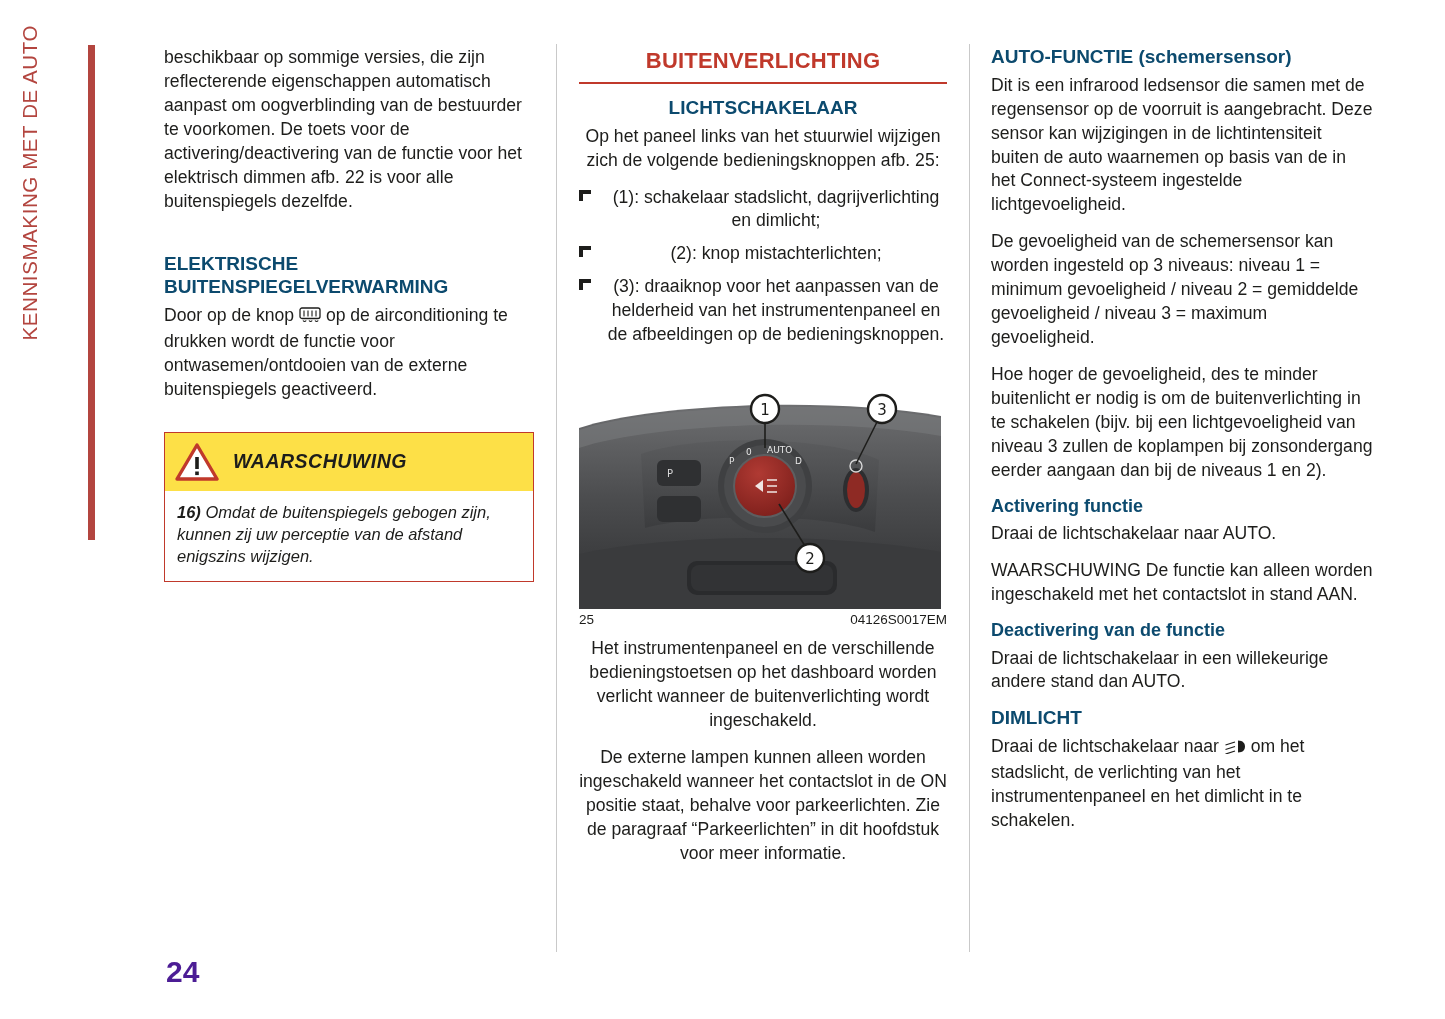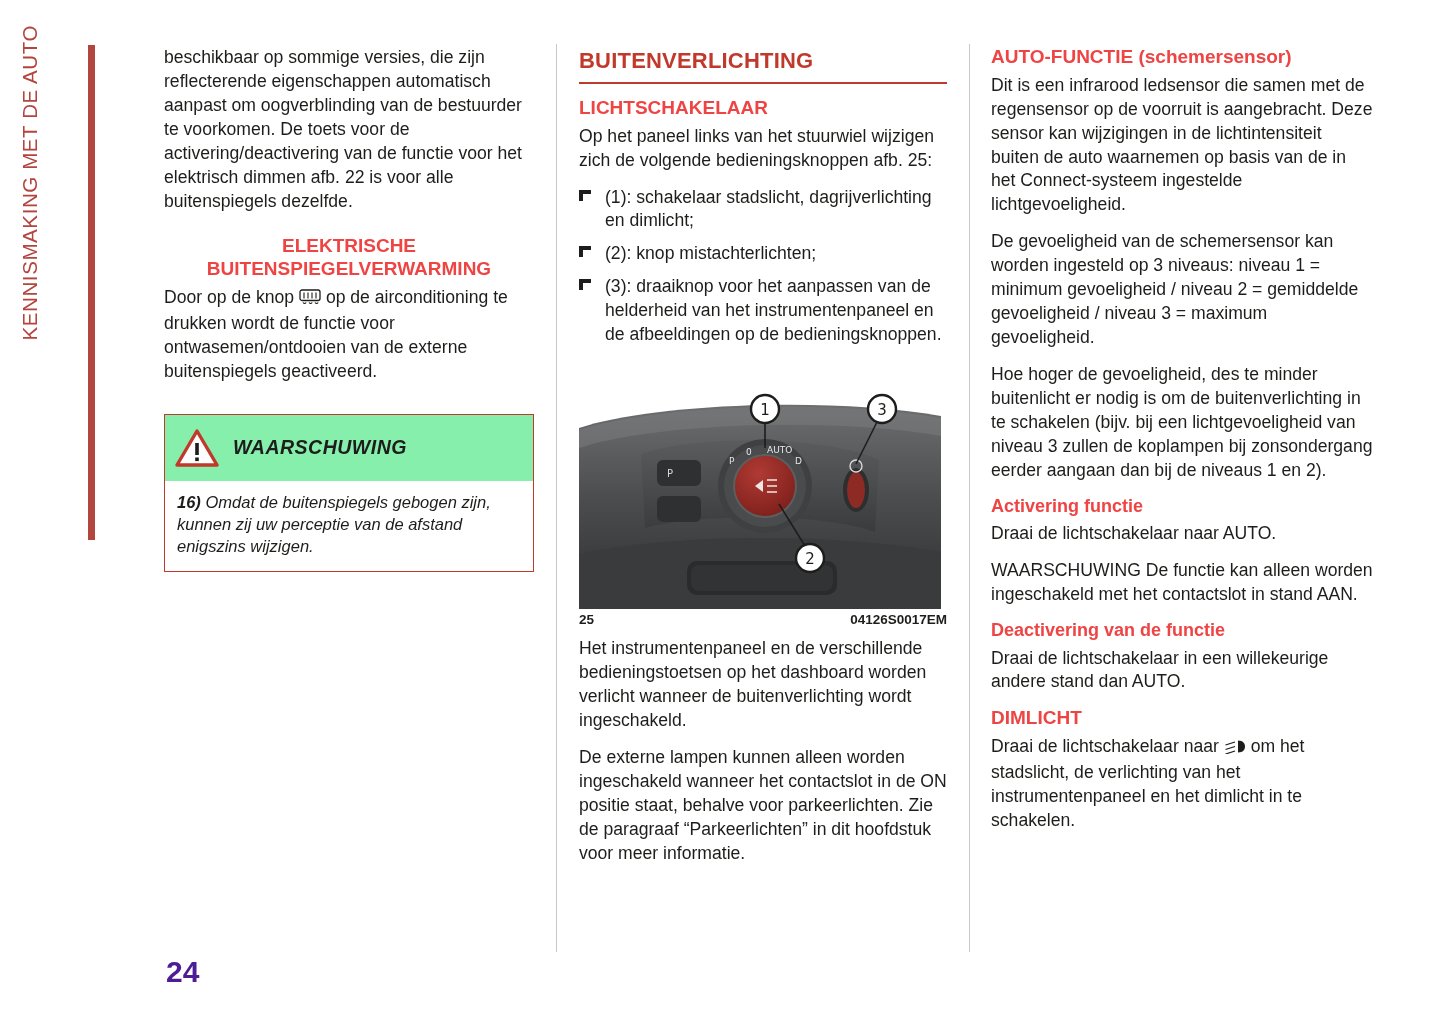--- a/index.html
+++ b/index.html
@@ -50,21 +50,21 @@
     height: 910px;
   }
   .col {
     position: absolute;
     top: 4px;
     font-size: 17.6px;
     line-height: 1.36;
     color: #1d1d1b;
   }
   .col1 { left: 0; width: 370px; }
-  .col2 { left: 415px; width: 368px; }
+  .col2 { left: 415px; width: 368px; text-align: center; }
   .col3 { left: 827px; width: 382px; }
   .divider {
     position: absolute;
     top: 2px;
     width: 1px;
     height: 908px;
     background: #c9c9c9;
   }
   .div1 { left: 392px; }
   .div2 { left: 805px; }
@@ -77,21 +77,21 @@
     font-weight: bold;
     margin: 0 0 6px 0;
     letter-spacing: 0.2px;
   }
   .title-rule {
     height: 2px;
     background: #c0392b;
     margin: 0 0 13px 0;
   }
   h3.sub-title {
-    color: #ef4444;
+    color: #0c4a6e;
     font-size: 19px;
     font-weight: bold;
     margin: 0 0 5px 0;
     line-height: 1.2;
   }
   h3.sub-title.small {
     font-size: 18px;
   }
   .bullet-line {
     margin: 0 0 9px 0;
@@ -124,22 +124,22 @@
     height: 7px;
     background: #1d1d1b;
   }
 
   
   .warning-block {
     margin-top: 30px;
     border: 1px solid #c0392b;
   }
   .warning-head {
-    background: #86efac;
-    height: 66px;
+    background: #fde047;
+    height: 58px;
     display: flex;
     align-items: center;
     padding-left: 10px;
     box-sizing: border-box;
   }
   .warn-triangle {
     width: 44px;
     height: 40px;
     position: relative;
     margin-right: 14px;
@@ -173,21 +173,20 @@
     background: #ffffff;
     position: relative;
     overflow: hidden;
   }
   .fig-caption {
     display: flex;
     justify-content: space-between;
     font-size: 13.5px;
     color: #1d1d1b;
     margin-top: 2px;
-    font-weight: bold;
   }
 
   
   .page-number {
     position: absolute;
     left: 166px;
     top: 955px;
     font-size: 30px;
     font-weight: bold;
     color: #4c1d95;
@@ -209,21 +208,21 @@
   </div>
 
   <div class="columns">
 
     <div class="divider div1"></div>
     <div class="divider div2"></div>
 
     <div class="col col1">
       <p>beschikbaar op sommige versies, die zijn reflecterende eigenschappen automatisch aanpast om oogverblinding van de bestuurder te voorkomen. De toets voor de activering/deactivering van de functie voor het elektrisch dimmen afb. 22 is voor alle buitenspiegels dezelfde.</p>
 
-      <h3 class="sub-title" style="margin-top:22px;text-align:center;">
+      <h3 class="sub-title" style="margin-top:40px;">
         <span>ELEKTRISCHE</span><br>
         <span>BUITENSPIEGELVERWARMING</span>
       </h3>
 
       <p>
         <span>Door op de knop</span>
         <span class="inline-icon">
           <svg width="22" height="16" viewBox="0 0 22 16" aria-hidden="true">
             <rect x="1" y="1" width="20" height="10.5" rx="2" ry="2" fill="none" stroke="#1d1d1b" stroke-width="1.3"></rect>
             <path d="M4 13.5 q1.6 2 3.2 0 M10 13.5 q1.6 2 3.2 0 M16 13.5 q1.6 2 3.2 0" fill="none" stroke="#1d1d1b" stroke-width="1.2"></path>

